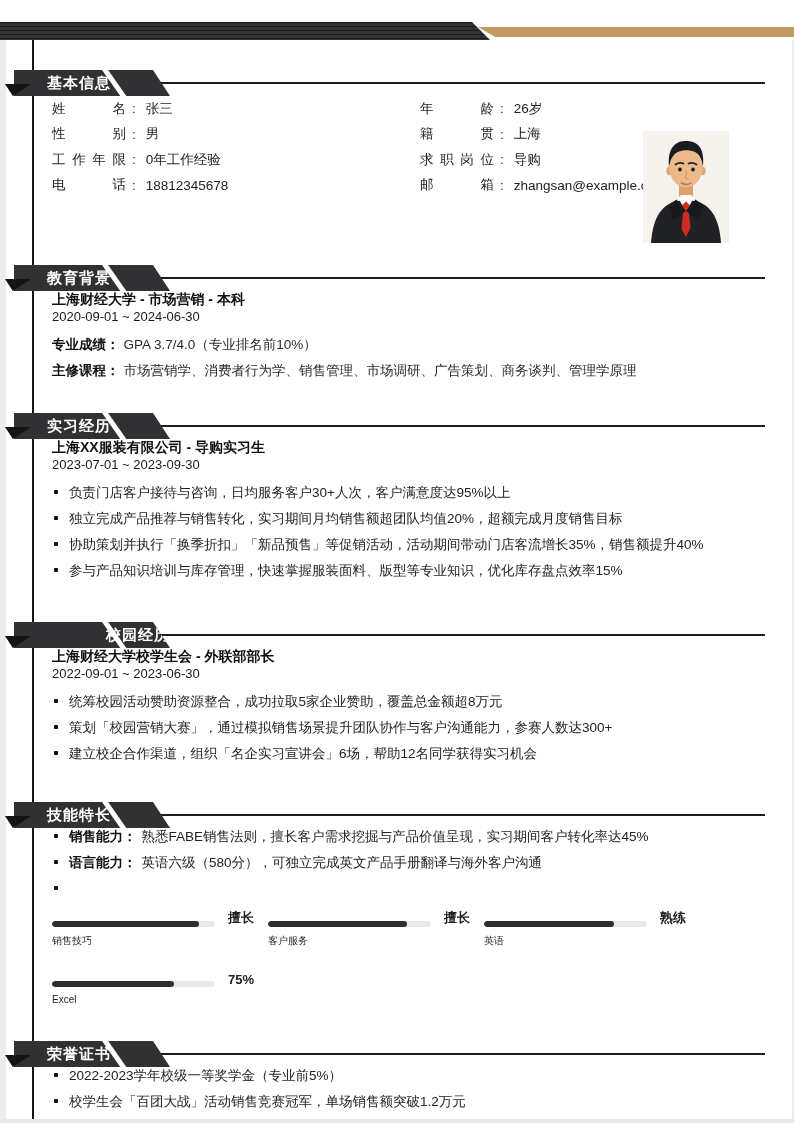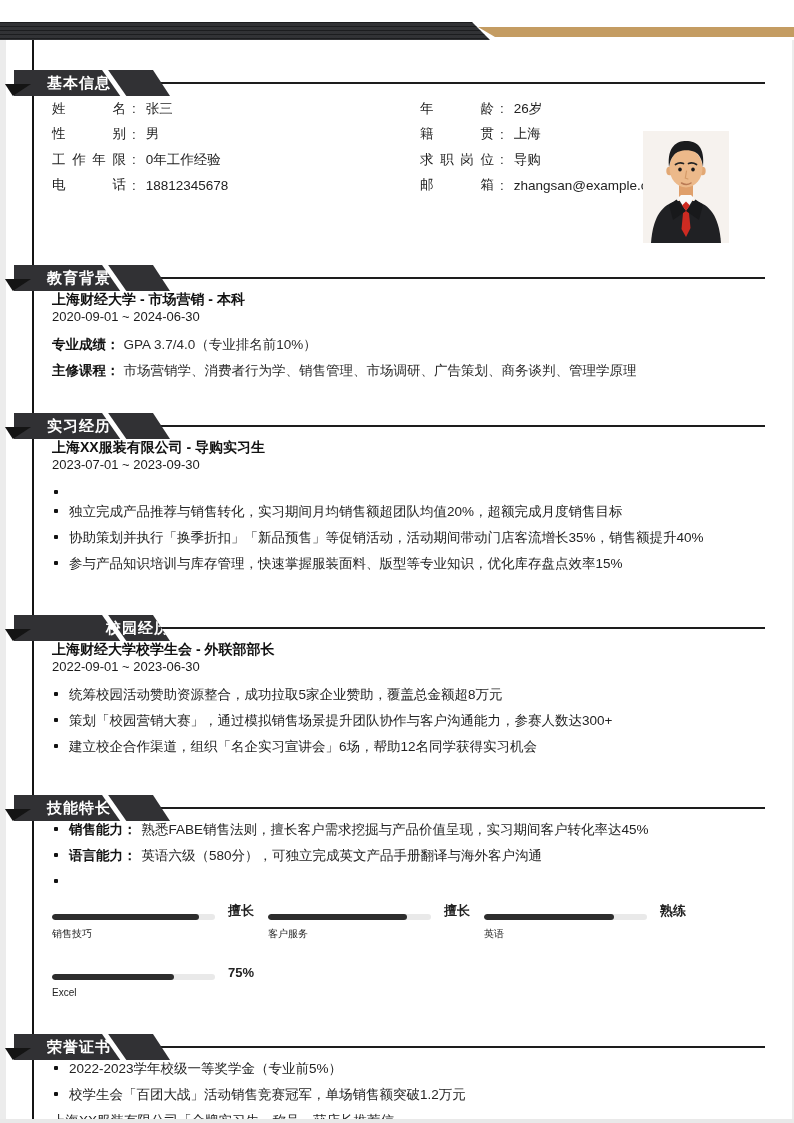--- a/index.html
+++ b/index.html
@@ -207,20 +207,21 @@
       </div>
       <div class="fold"></div>
     </div>
     <div class="sec-body">
       <div class="entry-head">
         <span class="entry-title">上海XX服装有限公司 - 导购实习生</span>
         <span class="entry-date">2023-07-01 ~ 2023-09-30</span>
       </div>
       <div class="li">
           <span class="dot"></span>
+          <span>负责门店客户接待与咨询，日均服务客户30+人次，客户满意度达95%以上</span>
         </div>
       <div class="li">
           <span class="dot"></span>
           <span>独立完成产品推荐与销售转化，实习期间月均销售额超团队均值20%，超额完成月度销售目标</span>
         </div>
       <div class="li">
           <span class="dot"></span>
           <span>协助策划并执行「换季折扣」「新品预售」等促销活动，活动期间带动门店客流增长35%，销售额提升40%</span>
         </div>
       <div class="li">

